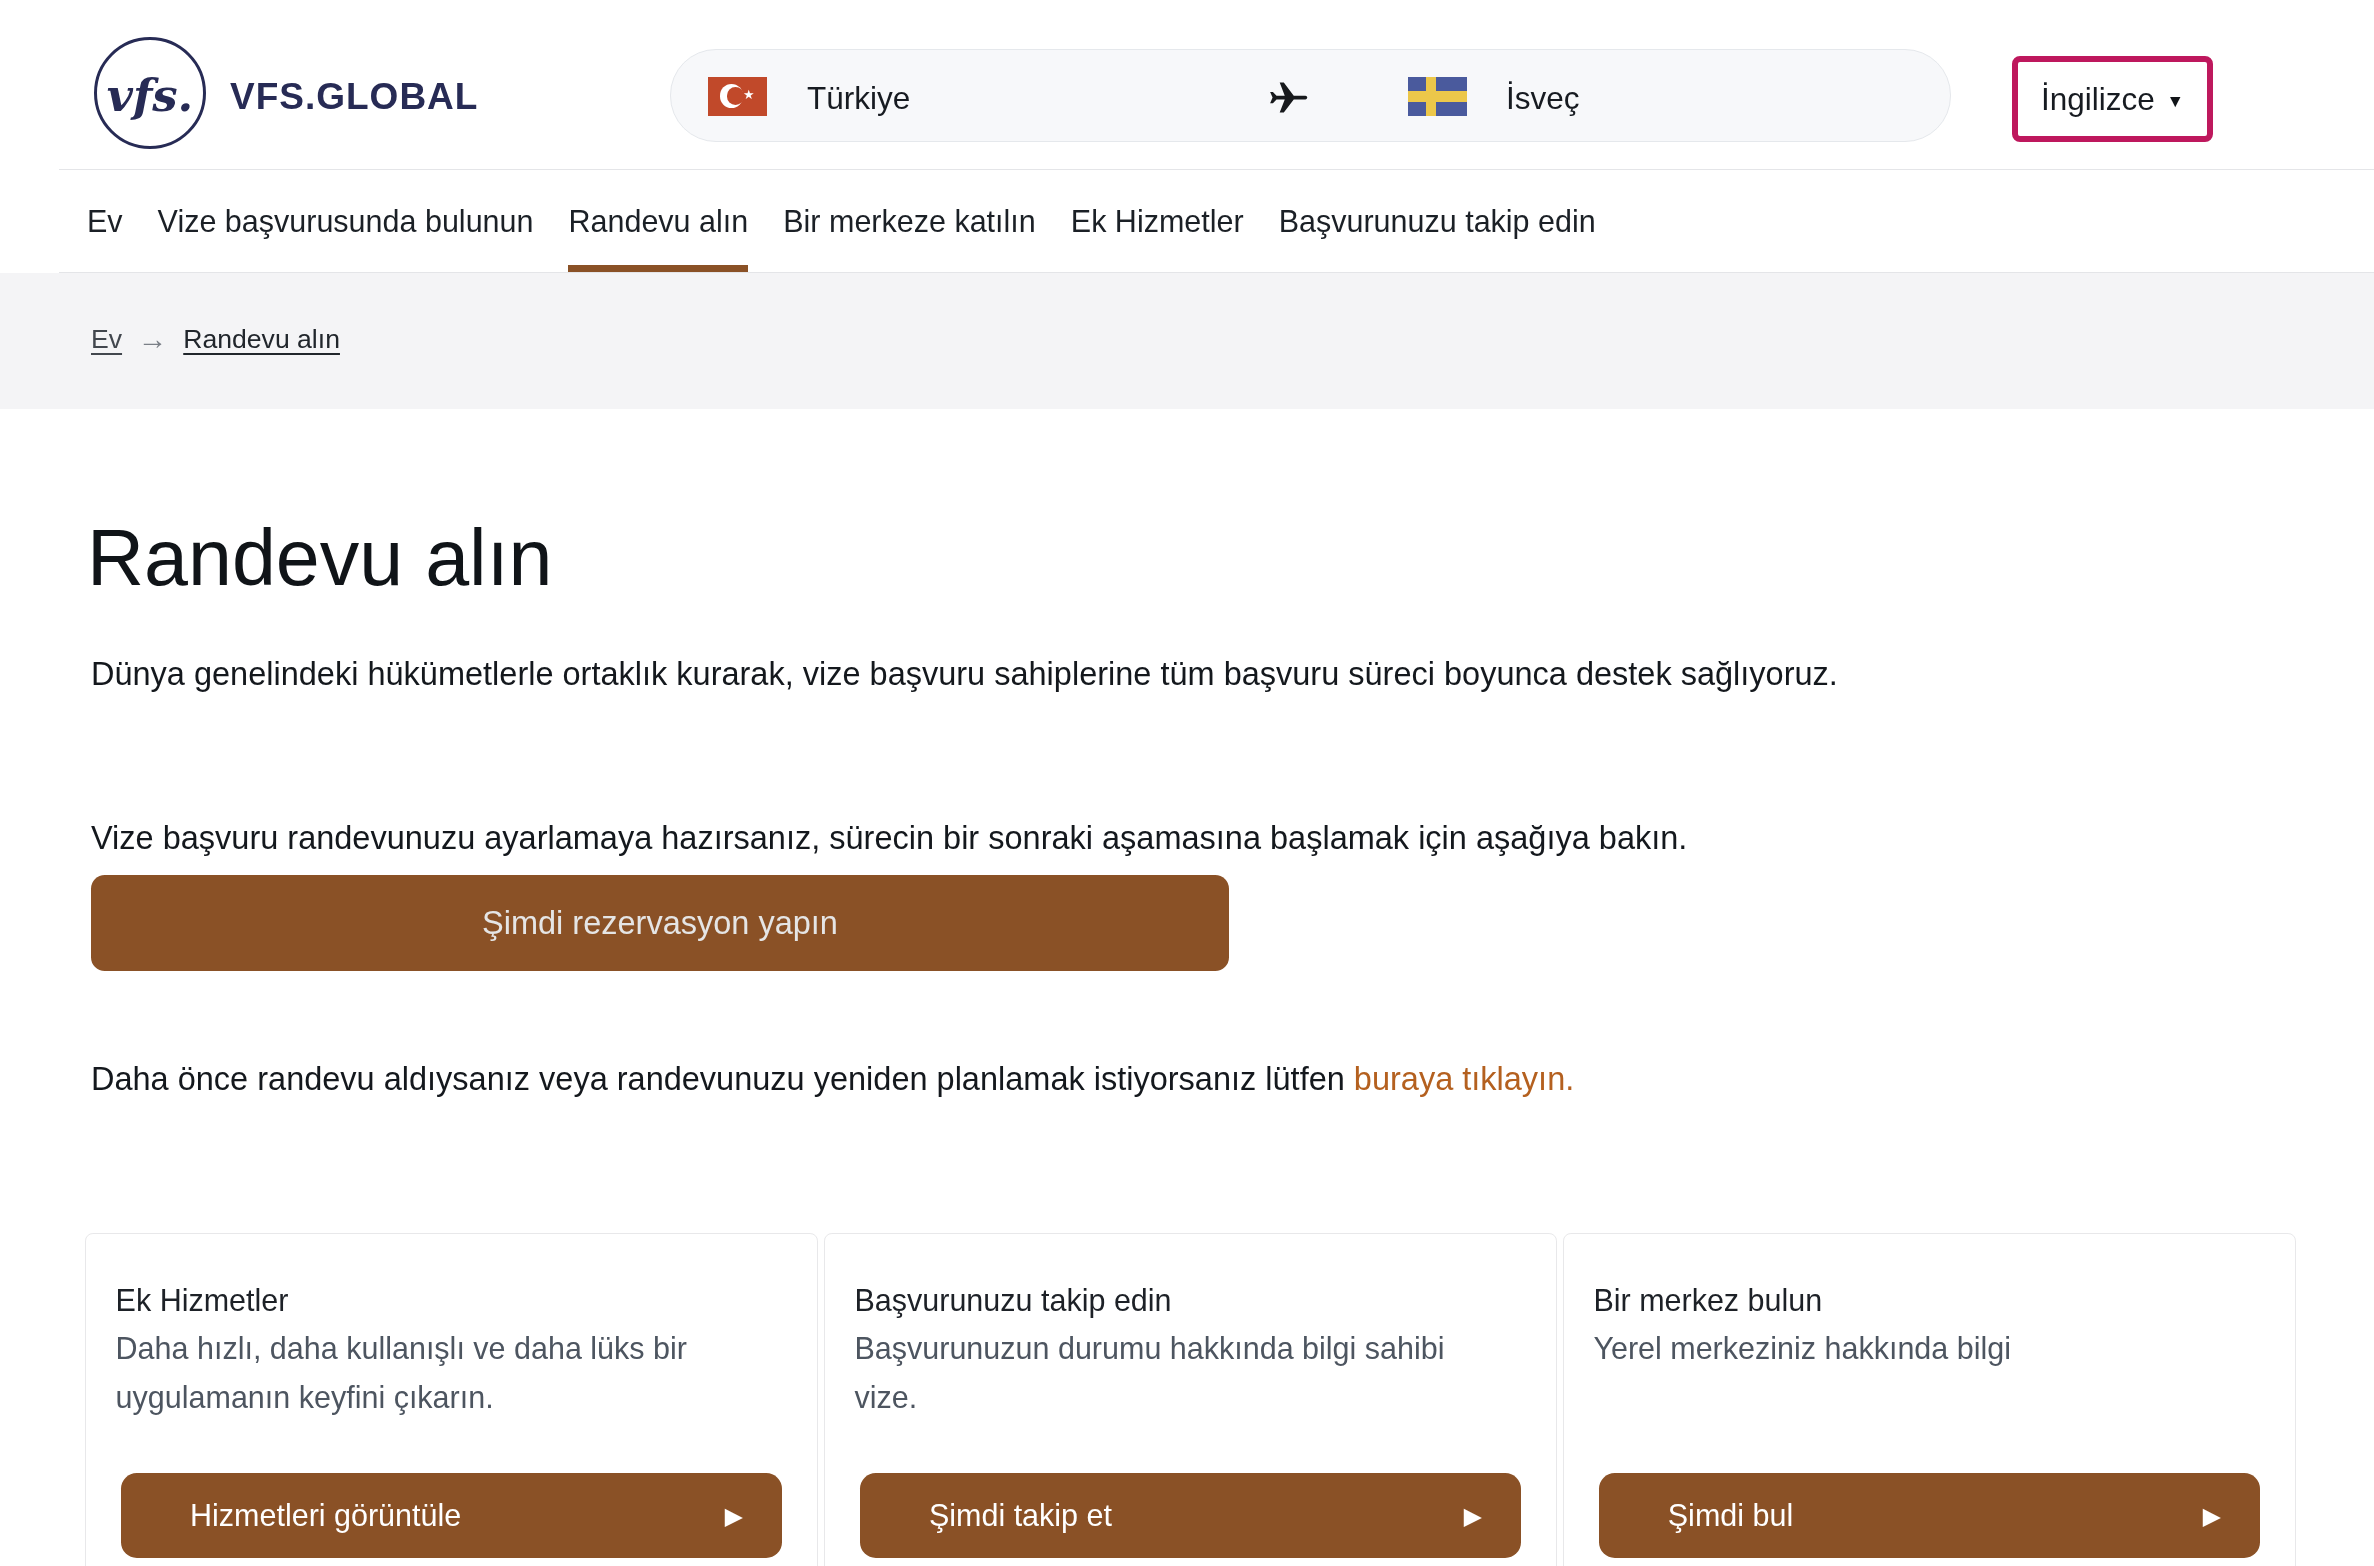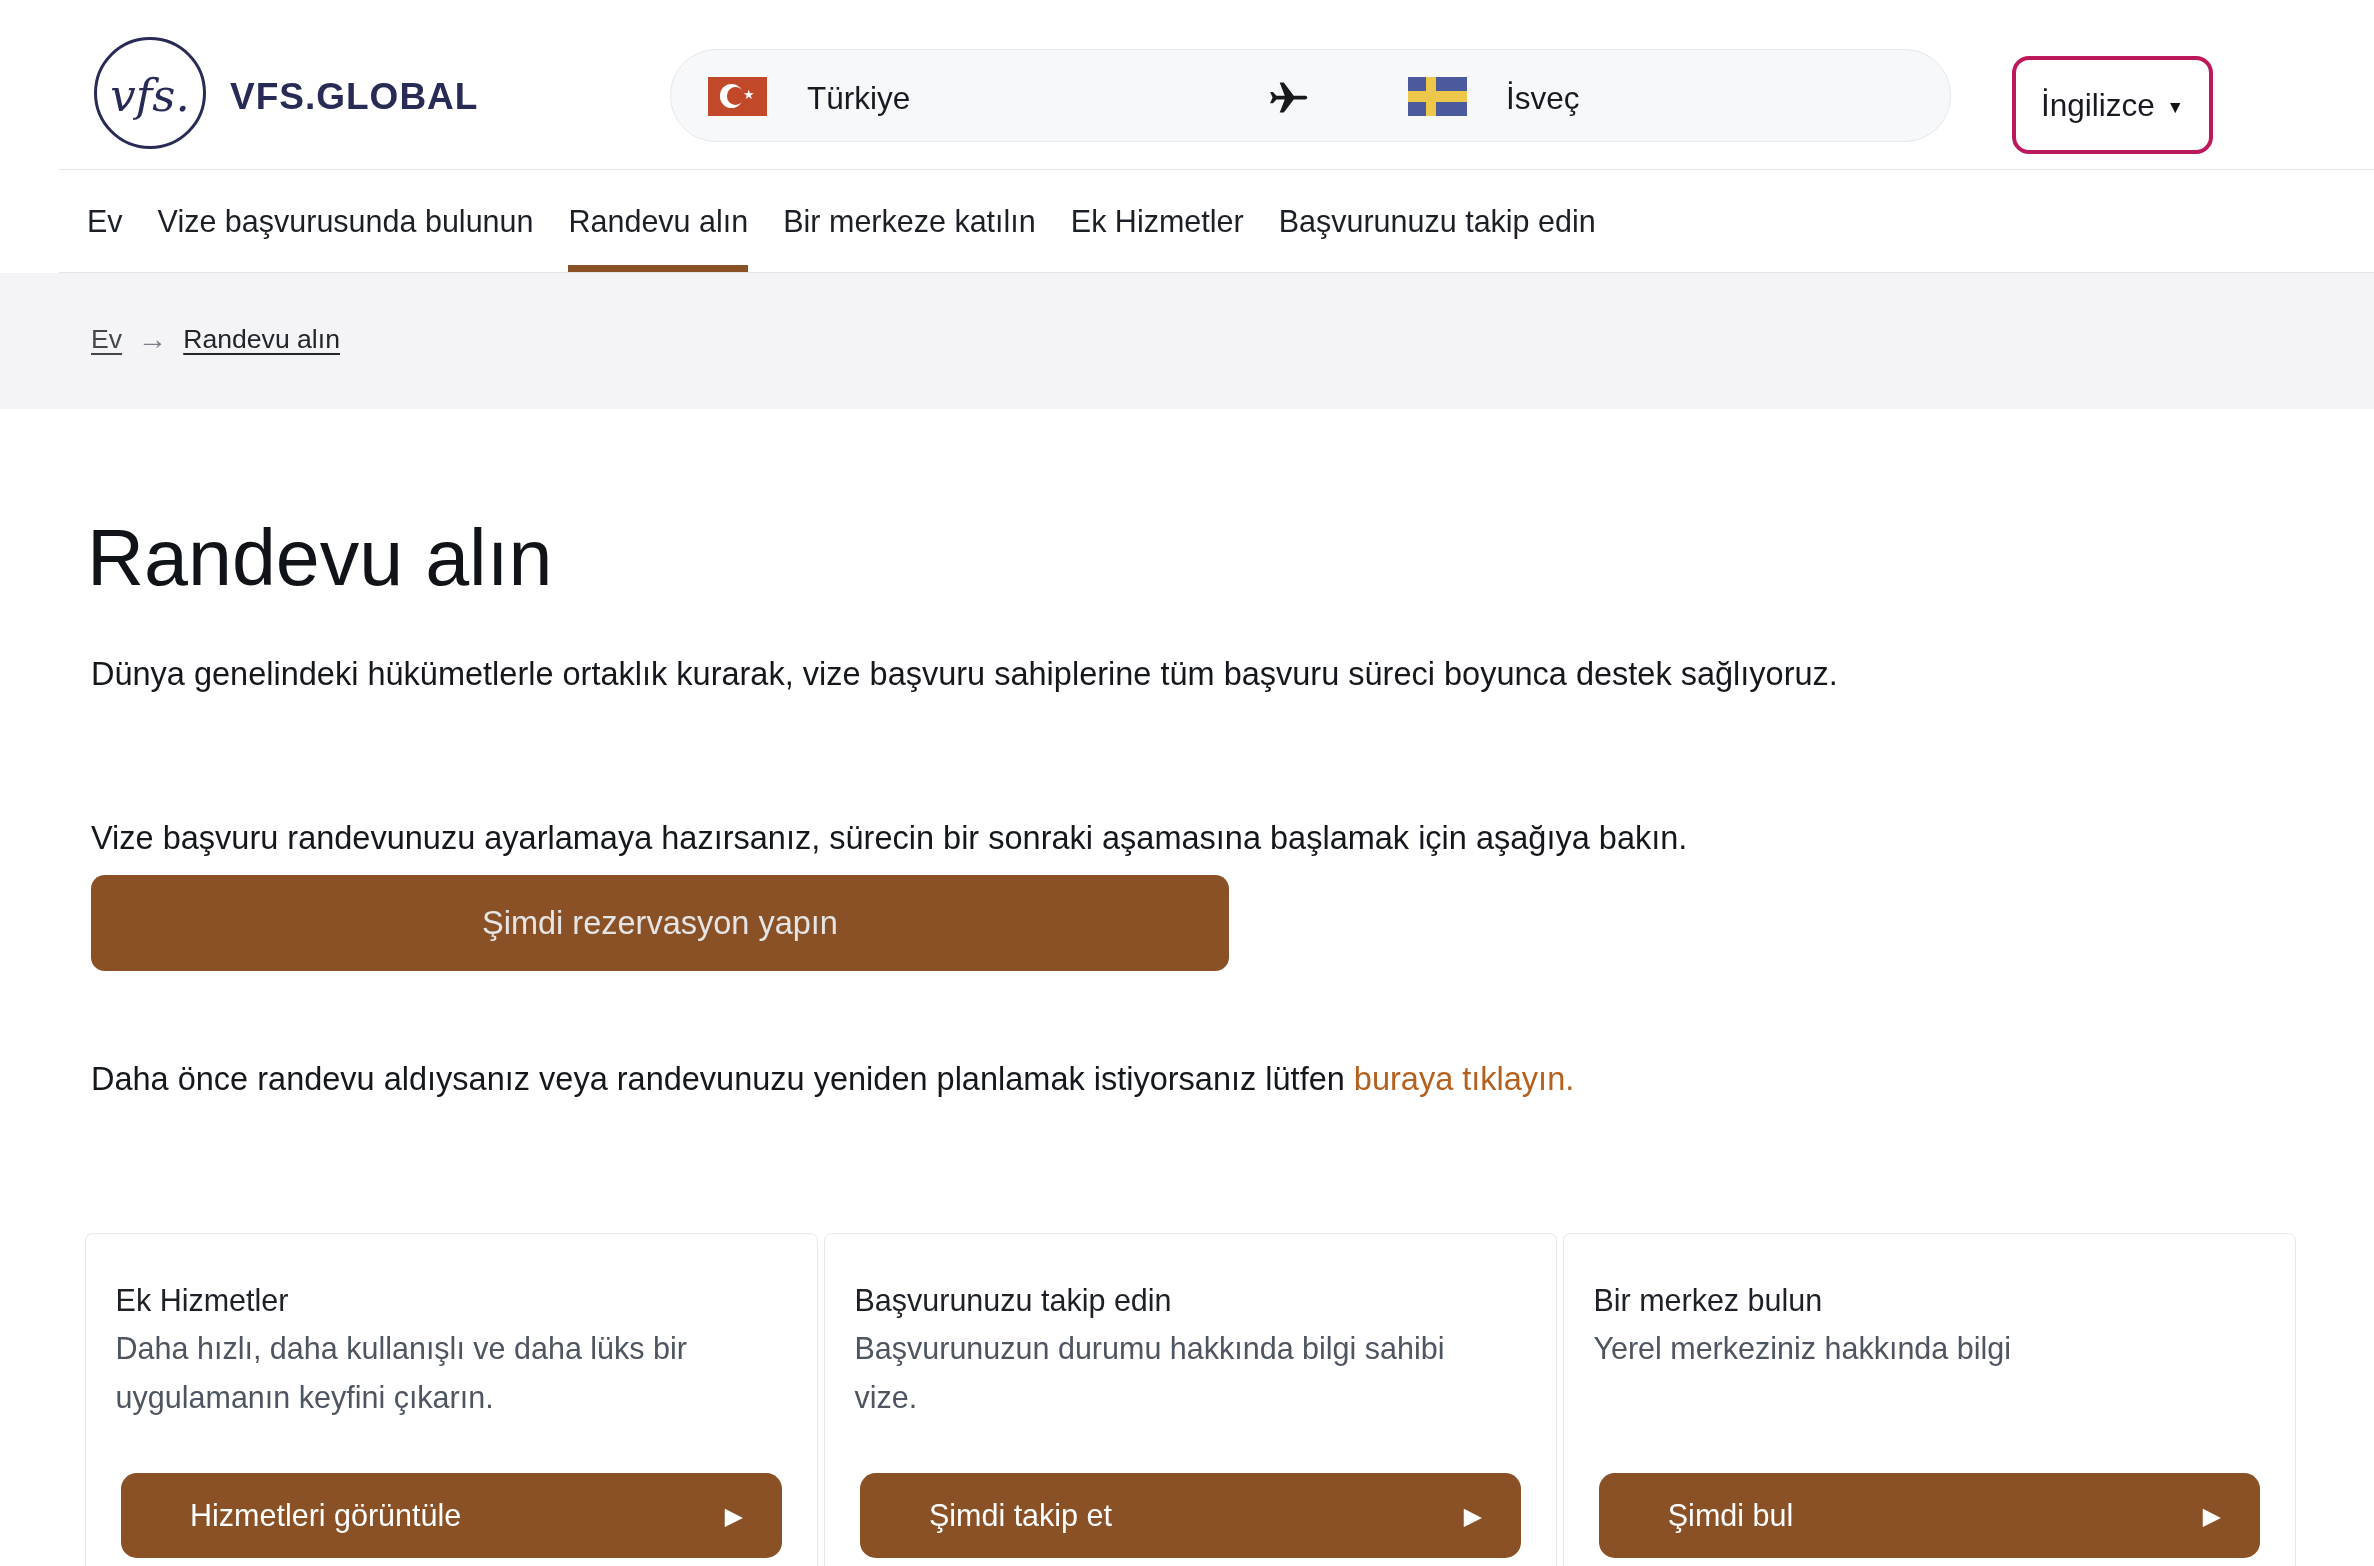--- a/index.html
+++ b/index.html
@@ -3,38 +3,38 @@
 <meta charset="utf-8">
 <style>
   html,body{margin:0;padding:0;}
   body{font-family:"Liberation Sans","DejaVu Sans",sans-serif;background:#ffffff;}
   #page{position:relative;width:2374px;height:1566px;overflow:hidden;background:#ffffff;}
 
   
   .header-line{position:absolute;left:59px;right:0;top:169px;height:1px;background:#e4e5e8;}
   .logo{position:absolute;left:94px;top:37px;width:112px;height:112px;display:flex;align-items:center;justify-content:center;cursor:pointer;}
   .logo-circle{position:absolute;inset:0;border:3px solid #272b55;border-radius:50%;}
-  .logo-monogram{font-family:"DejaVu Serif","Liberation Serif",serif;font-style:italic;font-weight:normal;font-size:45px;color:#272b55;position:relative;top:2px;}
+  .logo-monogram{font-family:"DejaVu Serif","Liberation Serif",serif;font-style:italic;font-weight:bold;font-size:45px;color:#272b55;position:relative;top:2px;}
   .wordmark{position:absolute;left:230px;top:76px;font-size:37px;font-weight:700;letter-spacing:1px;color:#272b55;}
 
   .route-pill{position:absolute;left:670px;top:49px;width:1281px;height:93px;background:#f7f8fa;border:1px solid #e5e8ec;border-radius:46px;box-sizing:border-box;cursor:pointer;}
   .route-pill .flag{position:absolute;top:26.6px;width:59px;height:39px;overflow:hidden;}
   .flag-tr{left:37px;background:#c1492a;}
   .flag-tr .crescent-outer{position:absolute;left:11.8px;top:7.9px;width:23.6px;height:23.6px;background:#ffffff;border-radius:50%;}
   .flag-tr .crescent-inner{position:absolute;left:18.7px;top:10.8px;width:17.7px;height:17.7px;background:#c1492a;border-radius:50%;}
   .flag-tr .star{position:absolute;left:35px;top:12.8px;color:#ffffff;font-size:12.8px;line-height:12.8px;}
   .flag-se{left:737px;background:#4a5a9d;}
   .flag-se .bar-v{position:absolute;left:17.7px;top:0;width:10.8px;height:39px;background:#ecc74a;}
   .flag-se .bar-h{position:absolute;left:0;top:14.8px;width:59px;height:10.8px;background:#ecc74a;}
   .route-country{position:absolute;top:29.6px;font-size:31.5px;color:#171b21;}
   .country-from{left:136px;}
   .country-to{left:835px;}
   .plane{position:absolute;left:595px;top:24.6px;width:45px;height:45px;}
 
-  .lang-btn{position:absolute;left:2012px;top:56px;width:201px;height:98px;background:#ffffff;border:4px solid #be185d;border-radius:17px;box-sizing:border-box;display:flex;align-items:center;justify-content:center;gap:11.8px;cursor:pointer;}
+  .lang-btn{position:absolute;left:2012px;top:56px;width:201px;height:86px;background:#ffffff;border:6px solid #be185d;border-radius:8px;box-sizing:border-box;display:flex;align-items:center;justify-content:center;gap:11.8px;cursor:pointer;}
   .lang-label{font-size:31.5px;color:#171b21;}
   .lang-caret{font-size:17.7px;color:#111418;position:relative;top:2px;}
 
   
   .nav{position:absolute;left:0;top:170px;width:2374px;height:102px;display:flex;align-items:center;gap:35px;padding-left:87px;box-sizing:border-box;}
   .nav-border{position:absolute;left:59px;right:0;top:272px;height:1px;background:#e4e5e8;}
   .nav-item{font-size:30.5px;color:#1b2026;height:102px;display:flex;align-items:center;box-sizing:border-box;cursor:pointer;white-space:nowrap;}
   .nav-item.active{border-bottom:7.9px solid #8a5126;padding-top:7.9px;}
 
   

